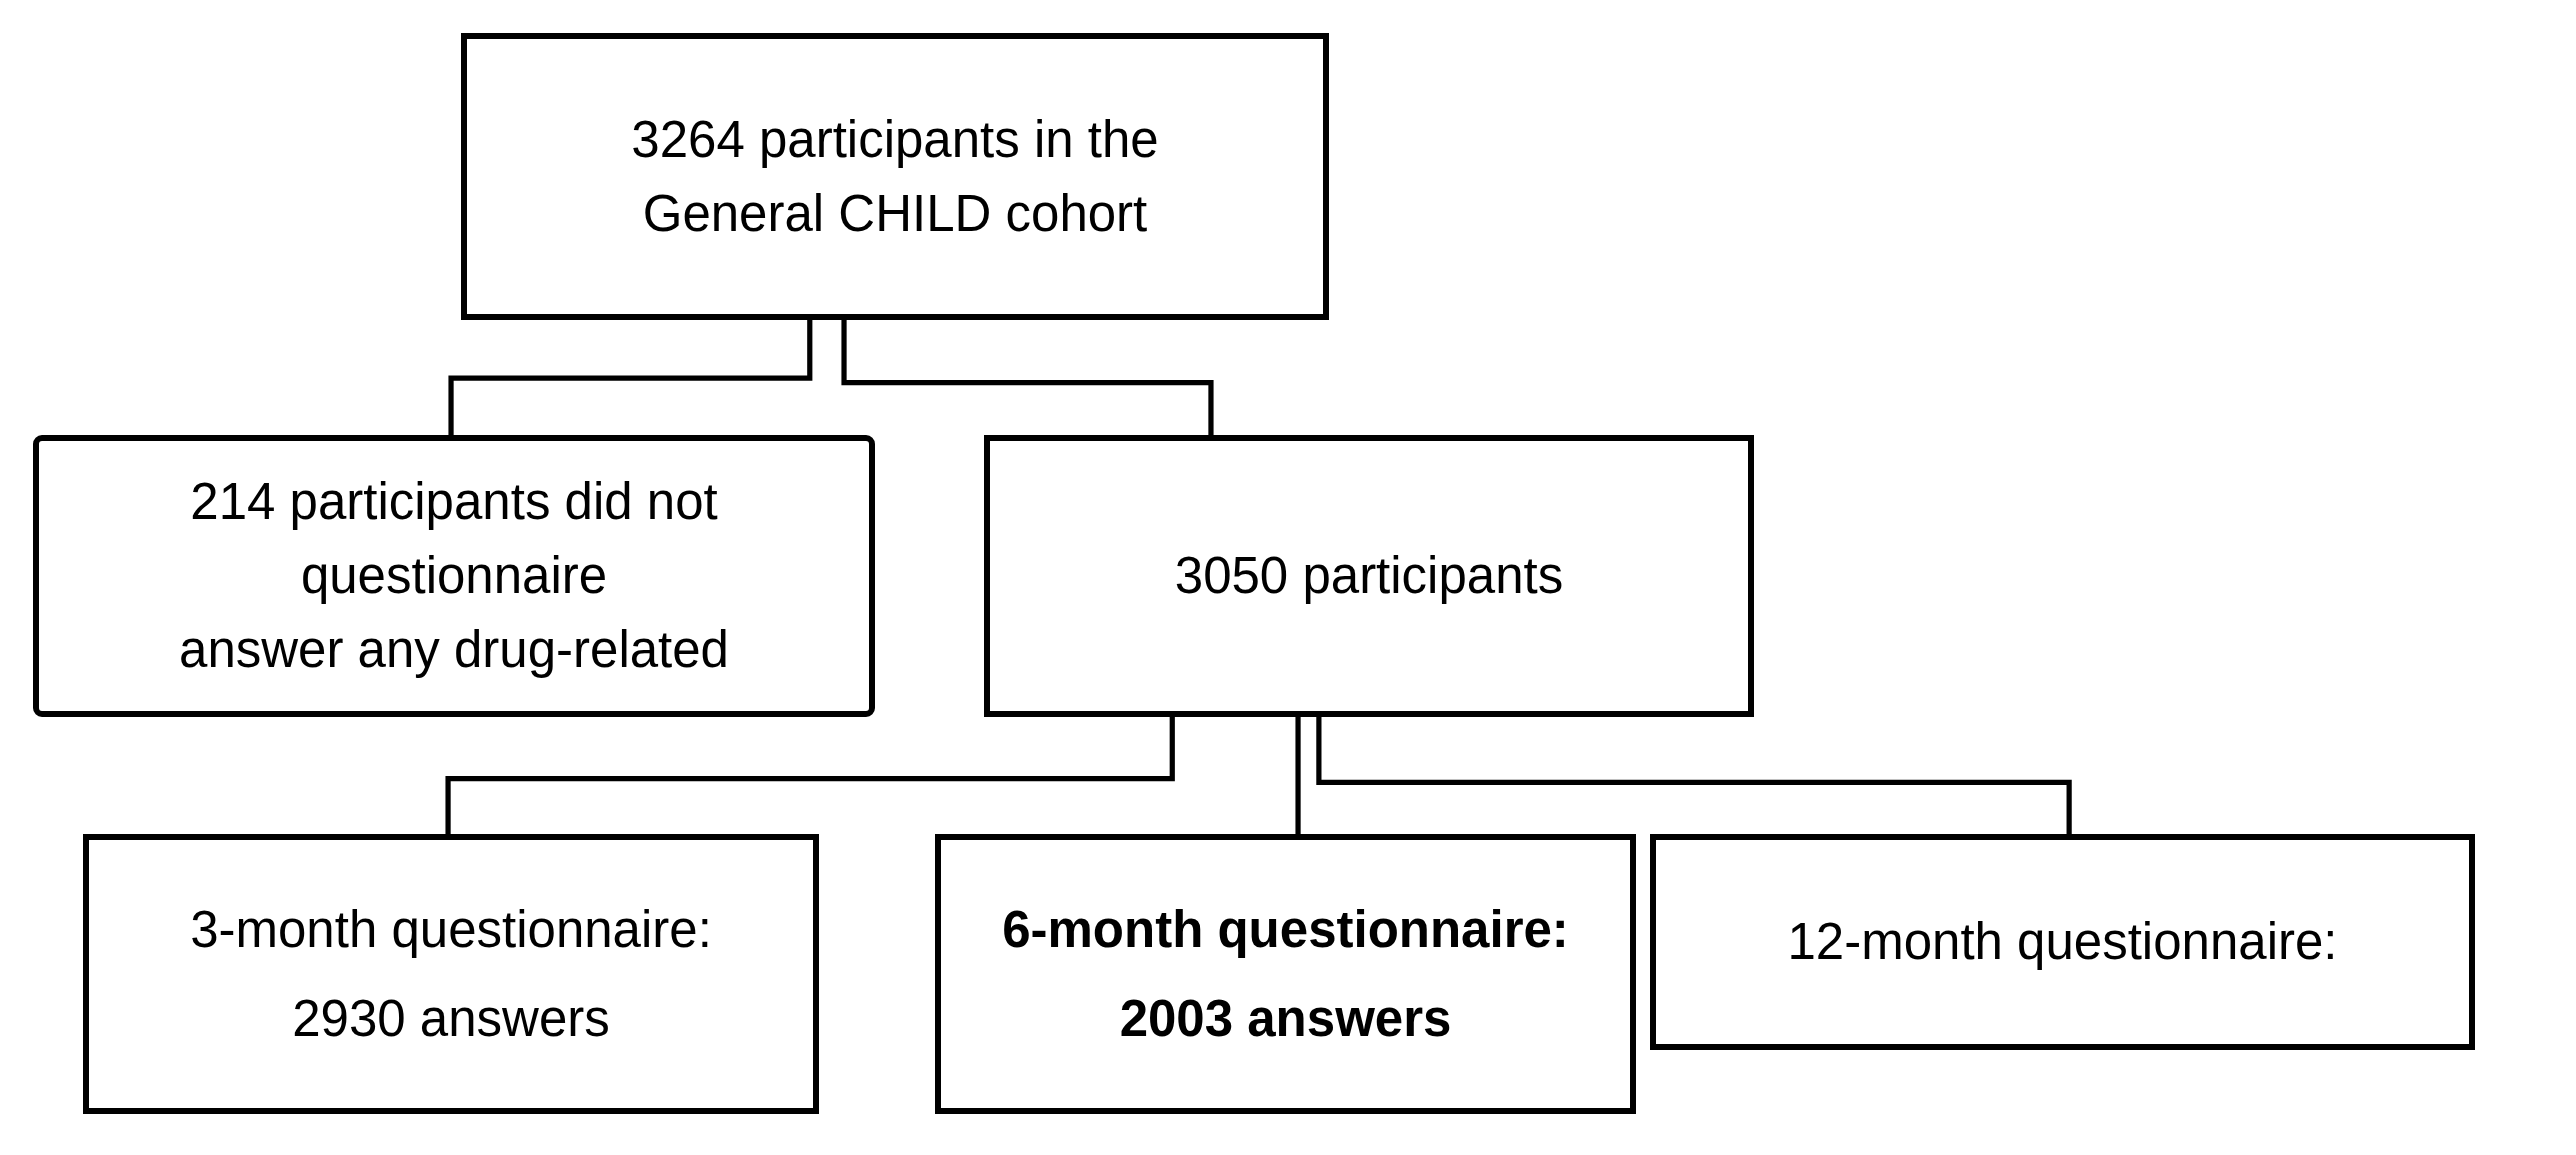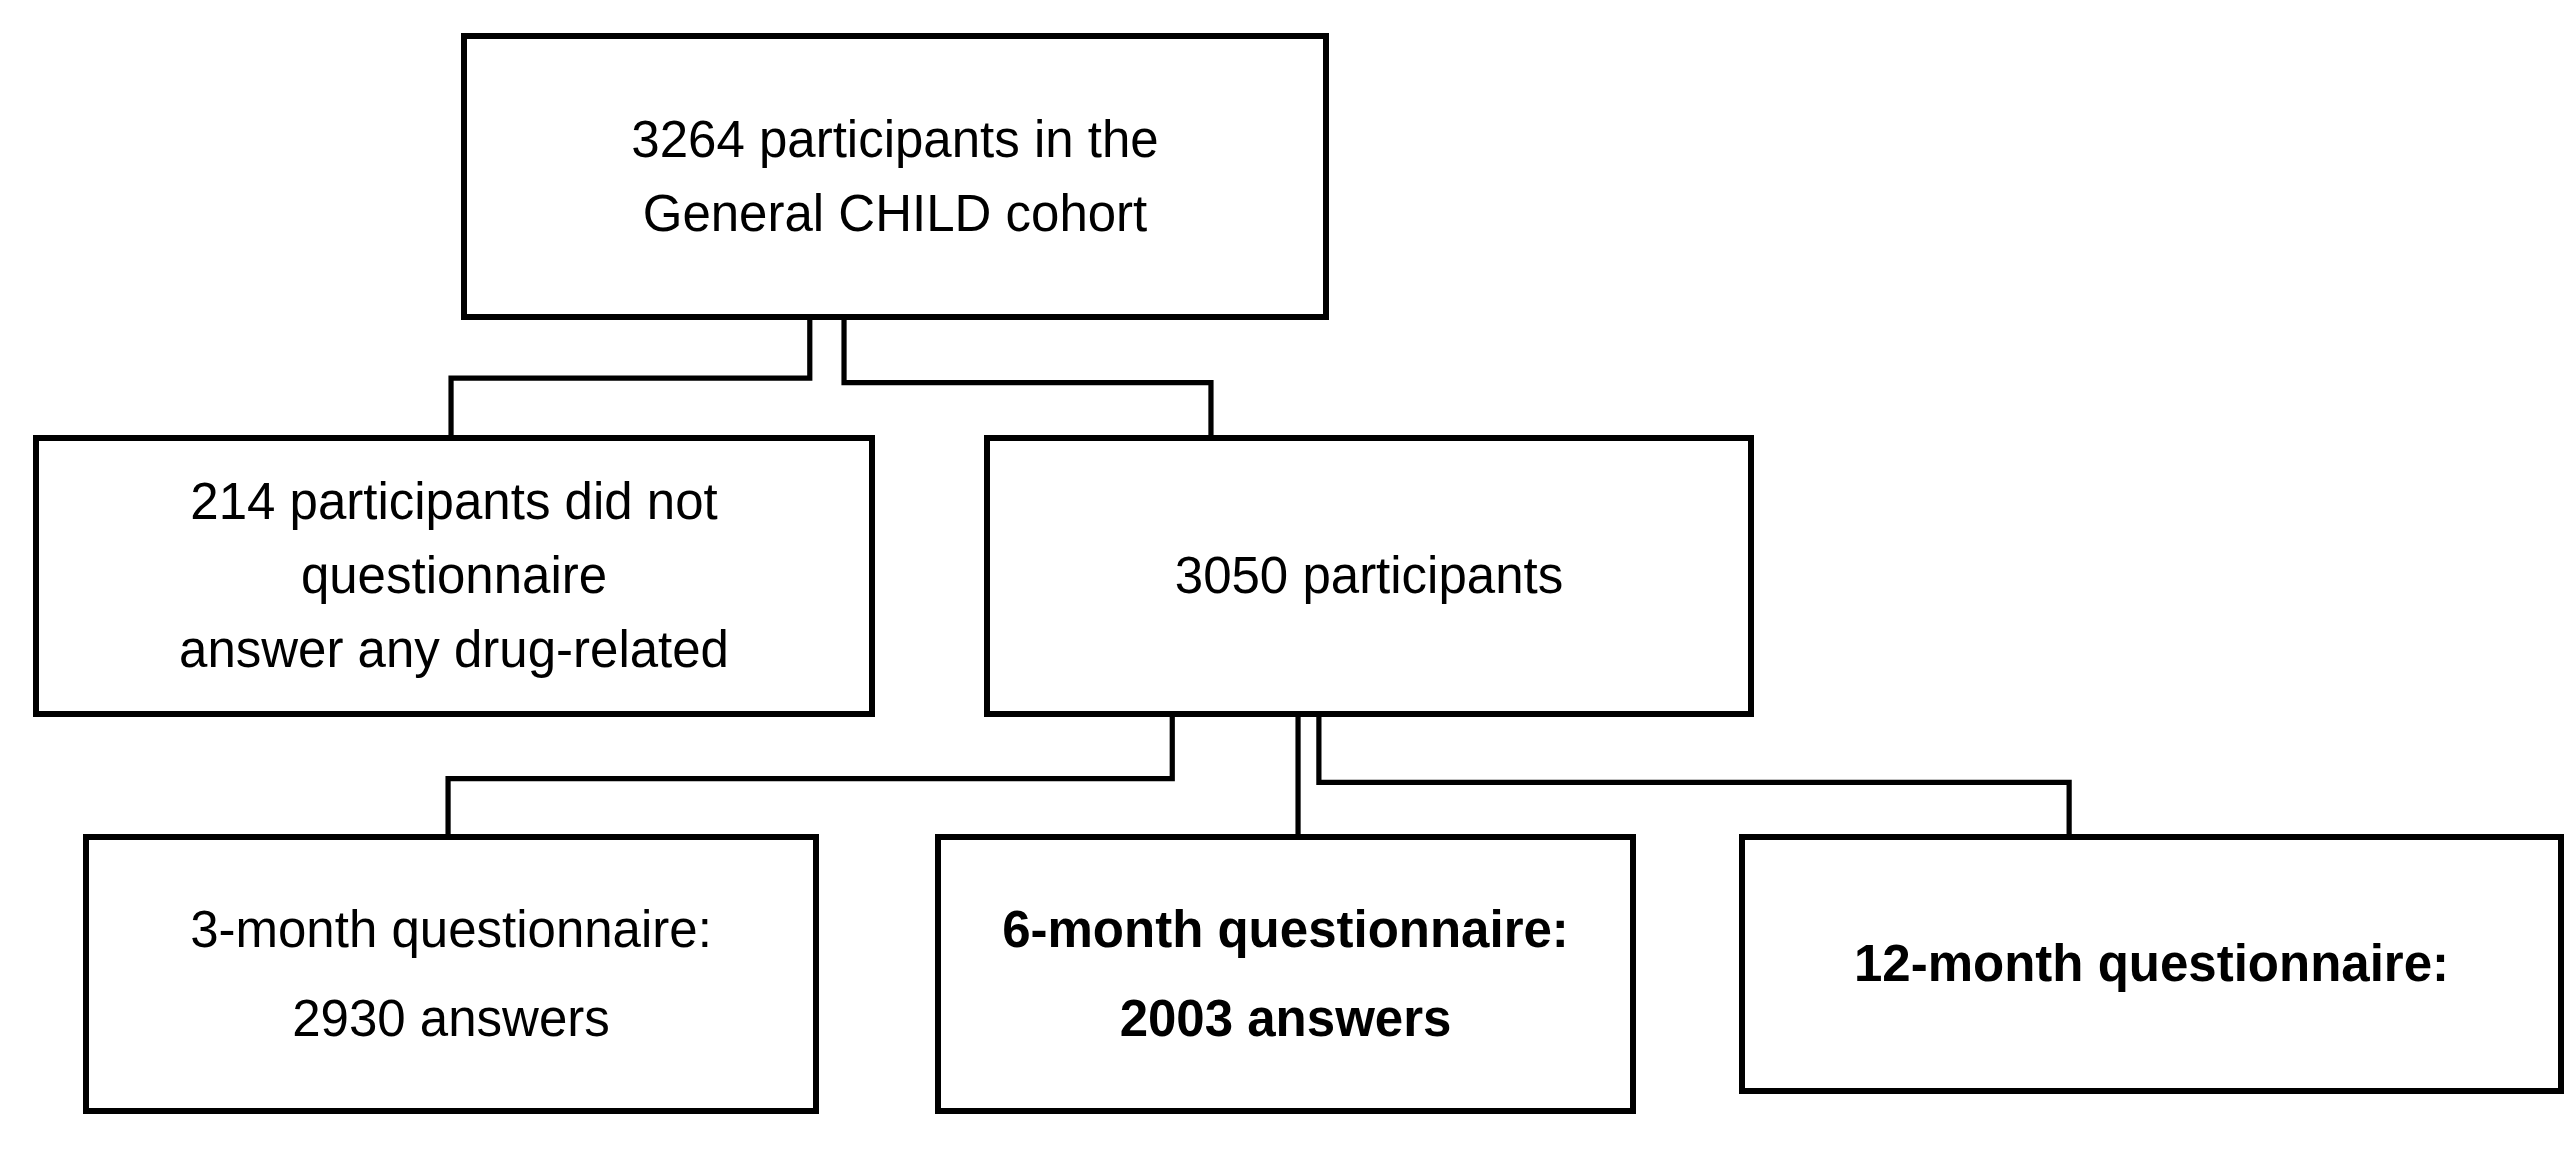--- a/index.html
+++ b/index.html
@@ -42,25 +42,25 @@
     line-height: 1.45;
   }
   .box--spaced {
     row-gap: 30px;
     gap: 18px;
   }
   .box--spaced .line {
     line-height: 1.4;
   }
   .box--cohort       { left: 461px;  top: 33px;   width: 868px; height: 287px; }
-  .box--not-answered { left: 33px;   top: 435px;  width: 842px; height: 282px; }
+  .box--not-answered { left: 33px;   top: 435px;  width: 842px; height: 282px; border-radius: 9px; }
   .box--included     { left: 984px; top: 435px;  width: 770px;  height: 282px; }
   .box--q3           { left: 83px;  top: 834px; width: 736px;  height: 280px; }
   .box--q6           { left: 935px; top: 834px; width: 701px;  height: 280px; font-weight: bold; }
-  .box--q12          { left: 1739px; top: 834px; width: 825px; height: 260px; font-weight: bold; }
+  .box--q12          { left: 1650px; top: 834px; width: 825px; height: 216px; }
 </style>
 </head>
 <body>
 
 <div class="canvas">
 
   <svg class="connectors" viewBox="0 0 3461 1553" xmlns="http://www.w3.org/2000/svg">
     <polyline points="1088,428 1088,508 606,508 606,589"></polyline>
     <polyline points="1134,428 1134,514 1627,514 1627,589"></polyline>
     <polyline points="1575,961 1575,1046 602,1046 602,1125"></polyline>

